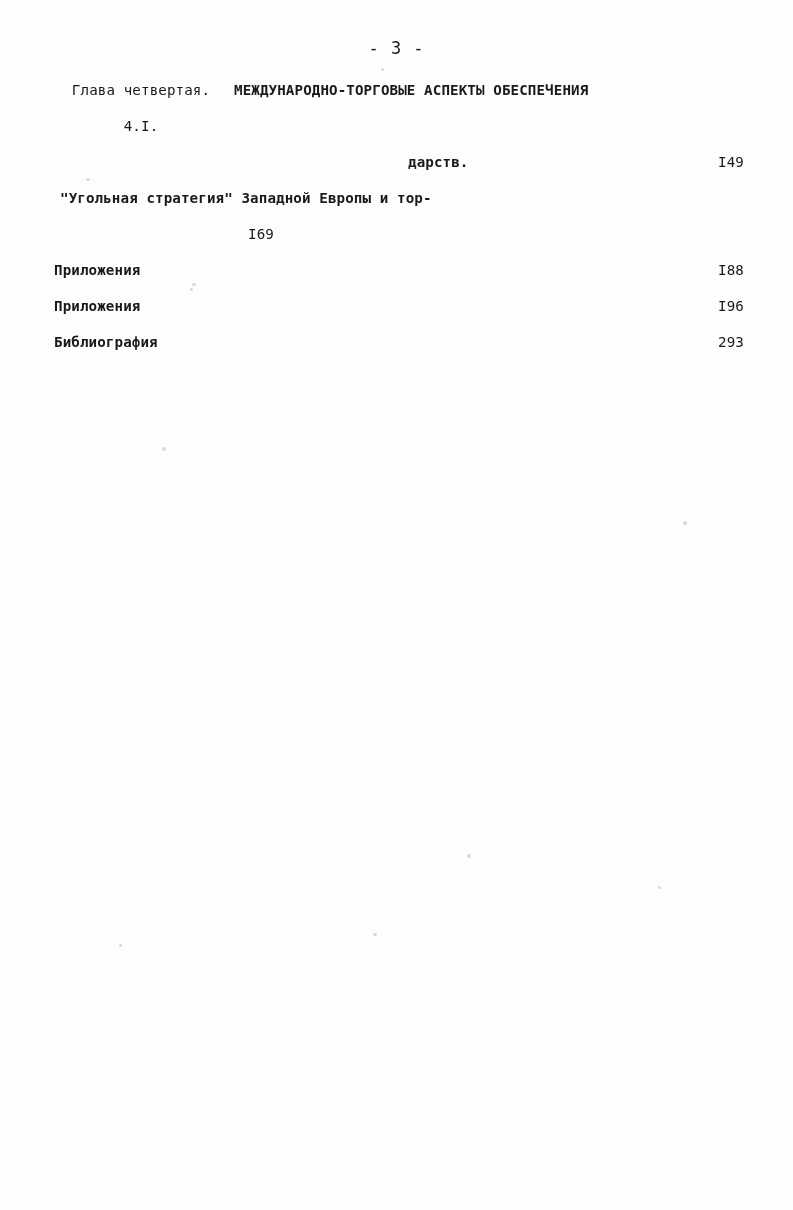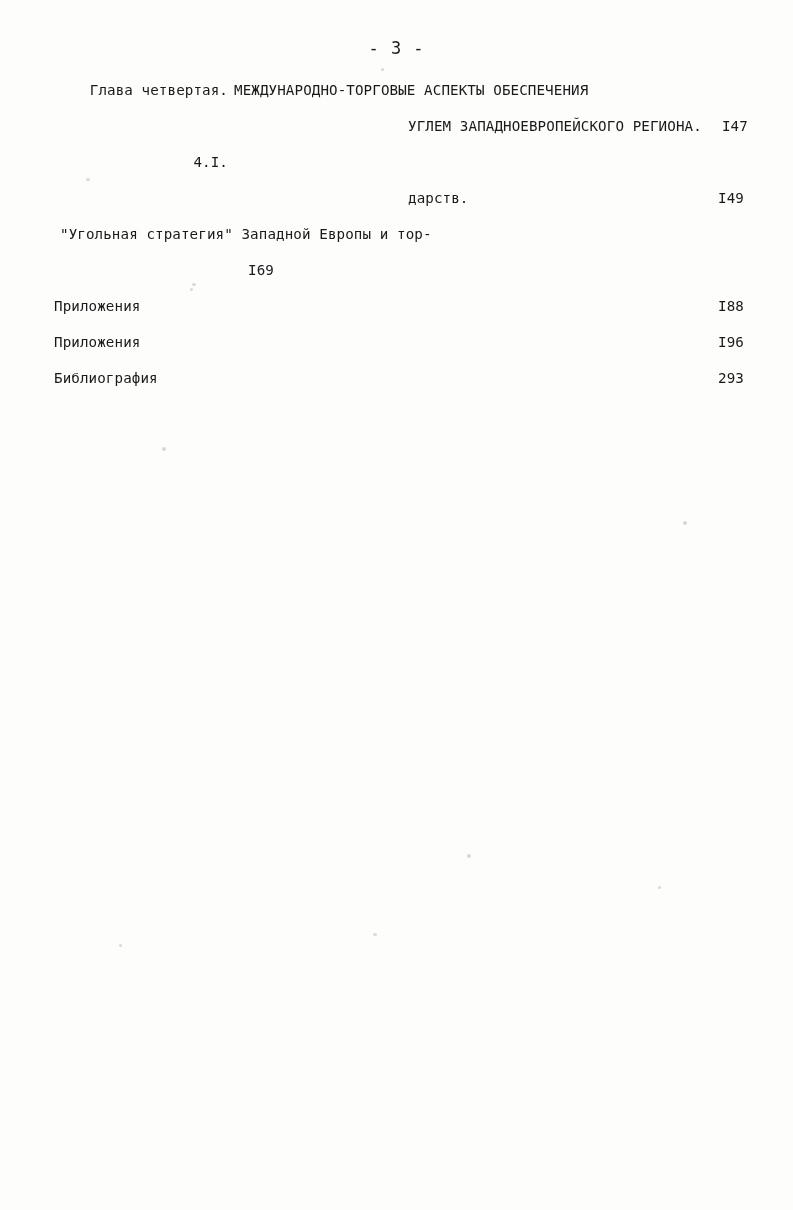--- a/index.html
+++ b/index.html
@@ -41,36 +41,37 @@
   .toc-line {
     display: flex;
     align-items: baseline;
     font-size: 14.2px;
     line-height: 36px;
     letter-spacing: 0.1px;
     white-space: pre;
   }
   .lbl {
     flex: 0 0 auto;
-    text-align: right;
+    text-align: center;
     font-size: 14.2px;
   }
   .lbl-chapter {
     width: 174px;
   }
   .lbl-sub {
     width: 174px;
   }
   .lbl-none {
     width: 0;
   }
   .txt {
     flex: 1 1 auto;
     padding-left: 6px;
     font-size: 14.2px;
+    font-weight: bold;
   }
   .txt.indent {
     padding-left: 180px;
   }
   .txt.flush {
     padding-left: 0;
   }
   .pg {
     flex: 0 0 auto;
     width: 46px;
@@ -86,21 +87,20 @@
 </style>
 </head>
 <body>
 
 <div class="page">
 
   <div class="page-number">- 3 -</div>
 
   <div class="toc" id="toc">
       <div class="toc-line"><span class="lbl lbl-chapter">Глава четвертая.</span><span class="txt">МЕЖДУНАРОДНО-ТОРГОВЫЕ АСПЕКТЫ ОБЕСПЕЧЕНИЯ</span><span class="pg"></span></div>
-      <div class="toc-line"><span class="lbl lbl-chapter"></span><span class="txt indent">УГЛЕМ ЗАПАДНОЕВРОПЕЙСКОГО РЕГИОНА.</span><span class="pg">I47</span></div>
       <div class="toc-line"><span class="lbl lbl-sub">4.I.</span><span class="pg"></span></div>
       <div class="toc-line"><span class="lbl lbl-sub"></span><span class="txt indent">дарств.</span><span class="pg">I49</span></div>
       <div class="toc-line"><span class="txt">"Угольная стратегия" Западной Европы и тор-</span><span class="pg"></span></div>
       <div class="toc-line"><span class="lbl lbl-sub"></span><span class="pg">I69</span></div>
       <div class="toc-line"><span class="lbl lbl-none"></span><span class="txt flush">Приложения</span><span class="pg">I88</span></div>
       <div class="toc-line"><span class="lbl lbl-none"></span><span class="txt flush">Приложения</span><span class="pg">I96</span></div>
       <div class="toc-line"><span class="lbl lbl-none"></span><span class="txt flush">Библиография</span><span class="pg">293</span></div>
     </div>
 
   <div class="speck" style="left:381px; top:68px; width:3px; height:3px;"></div>

